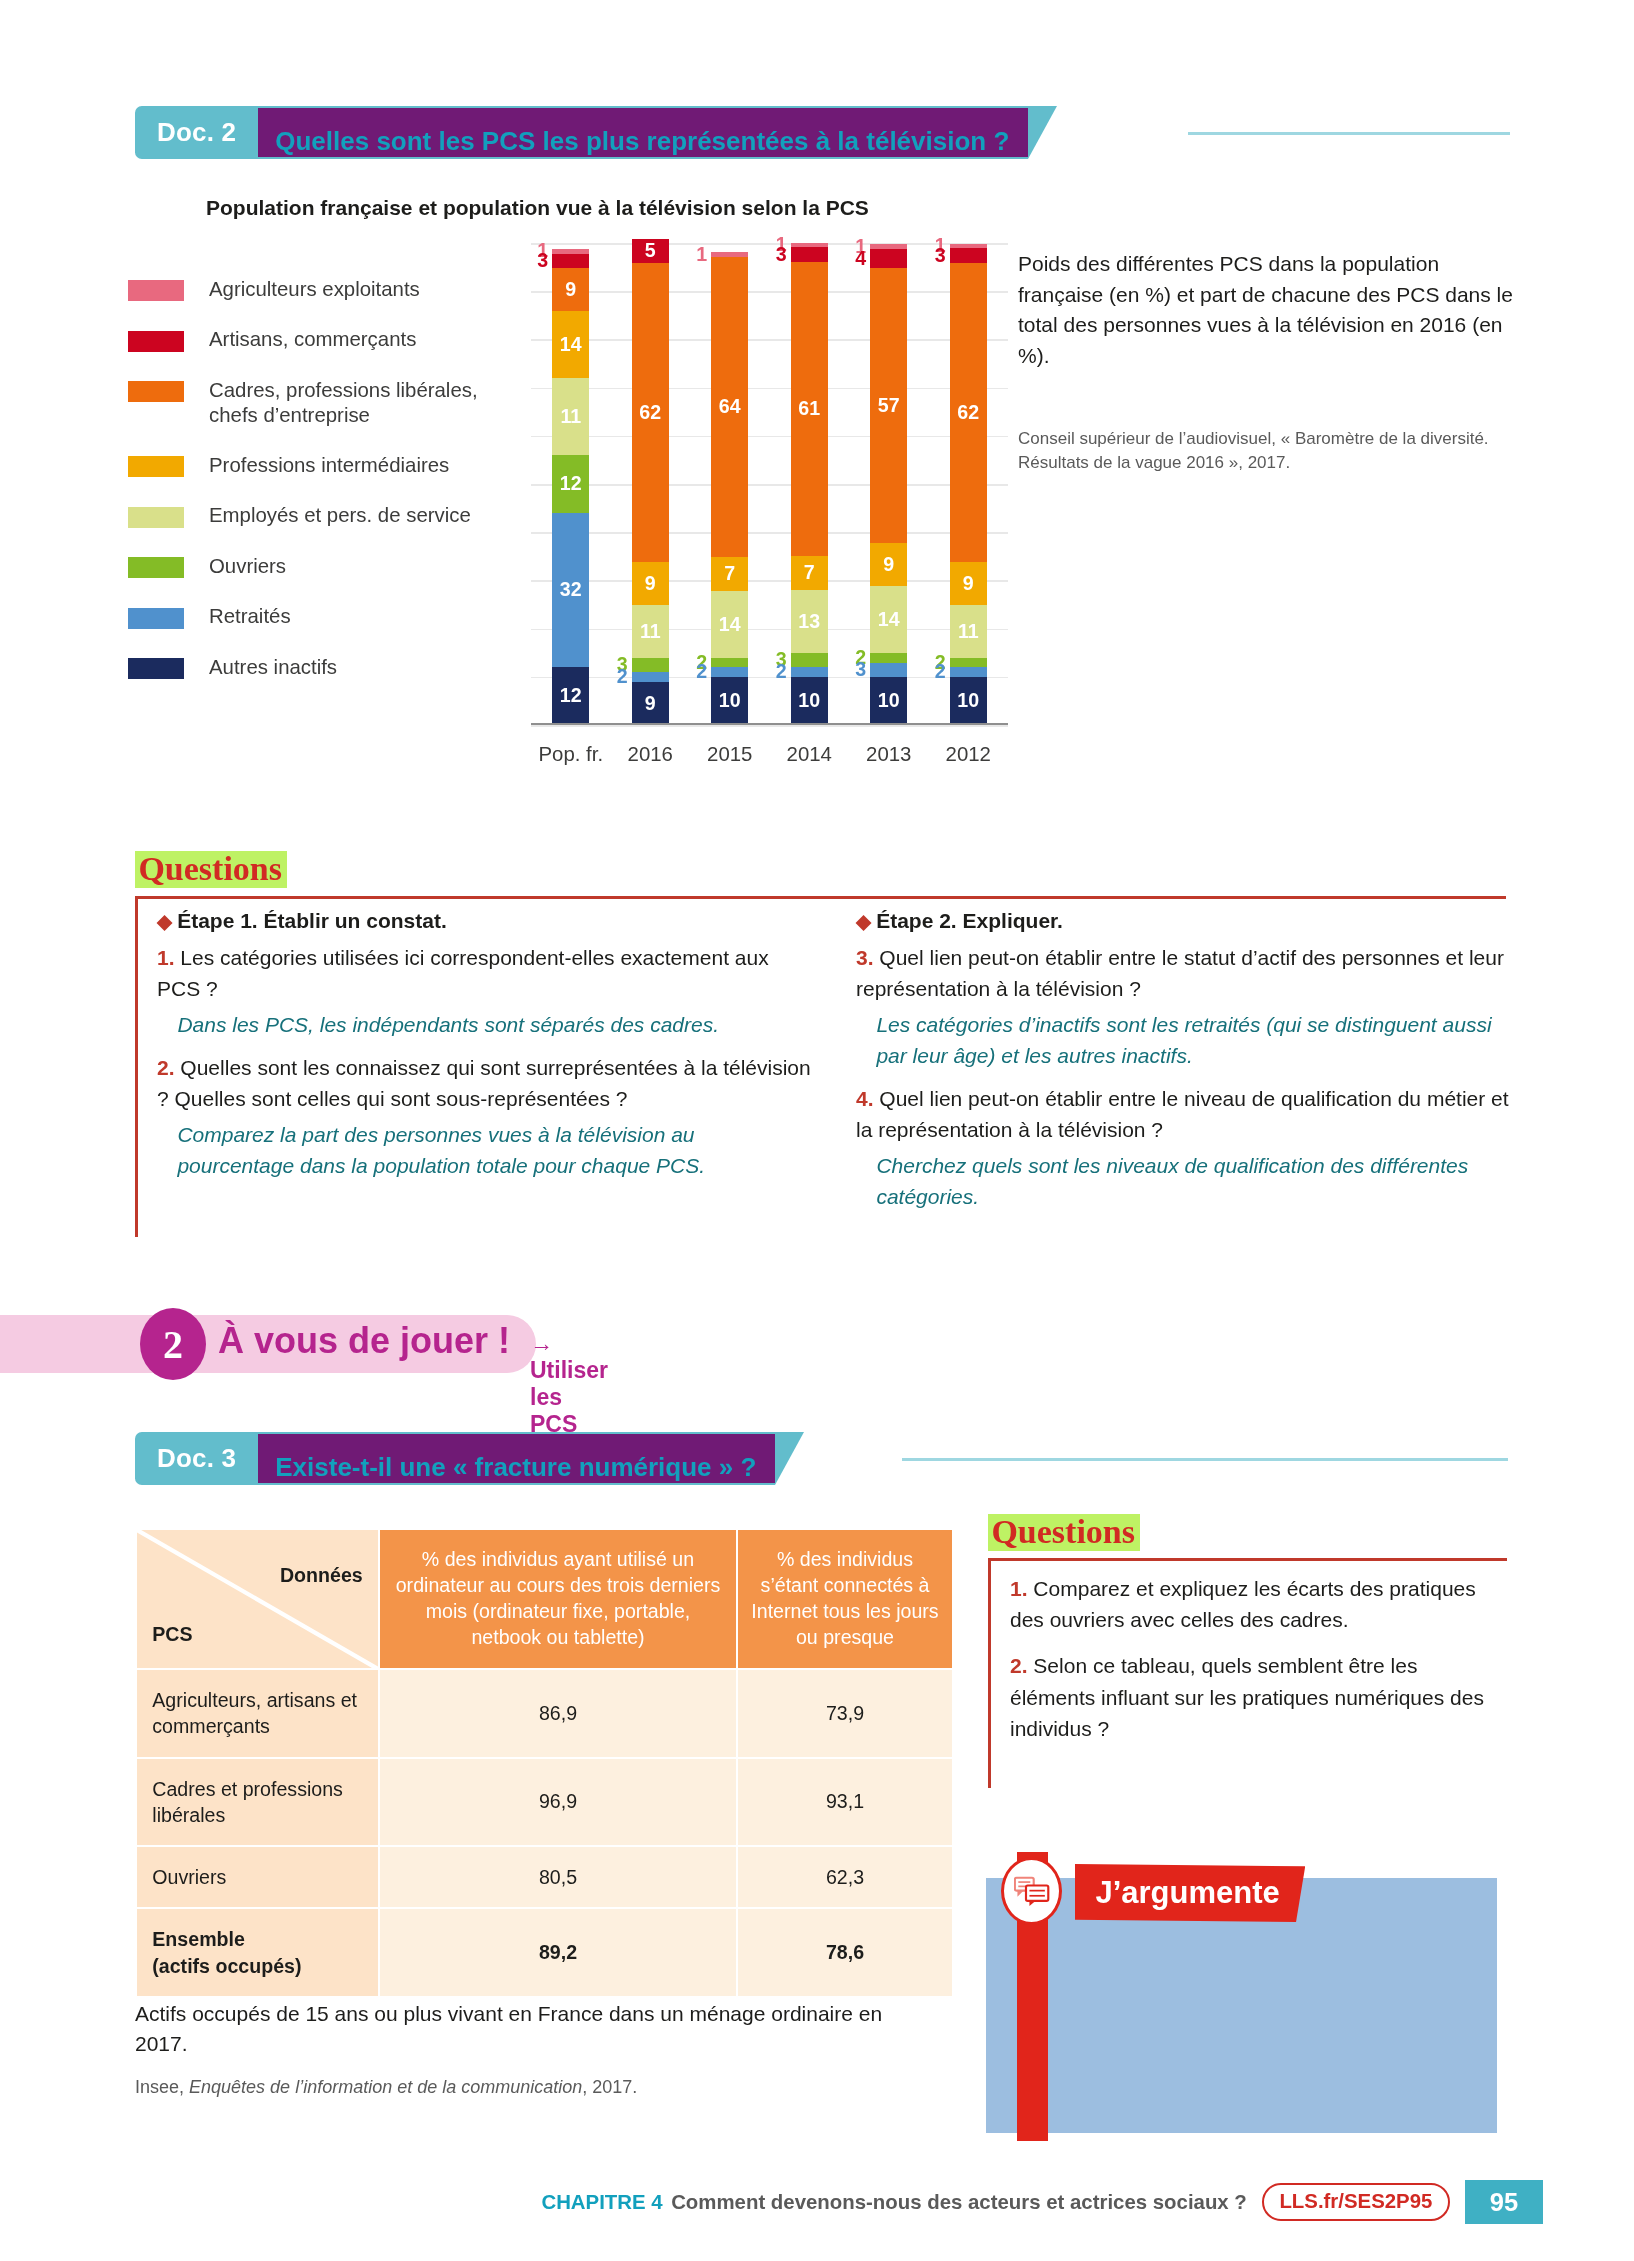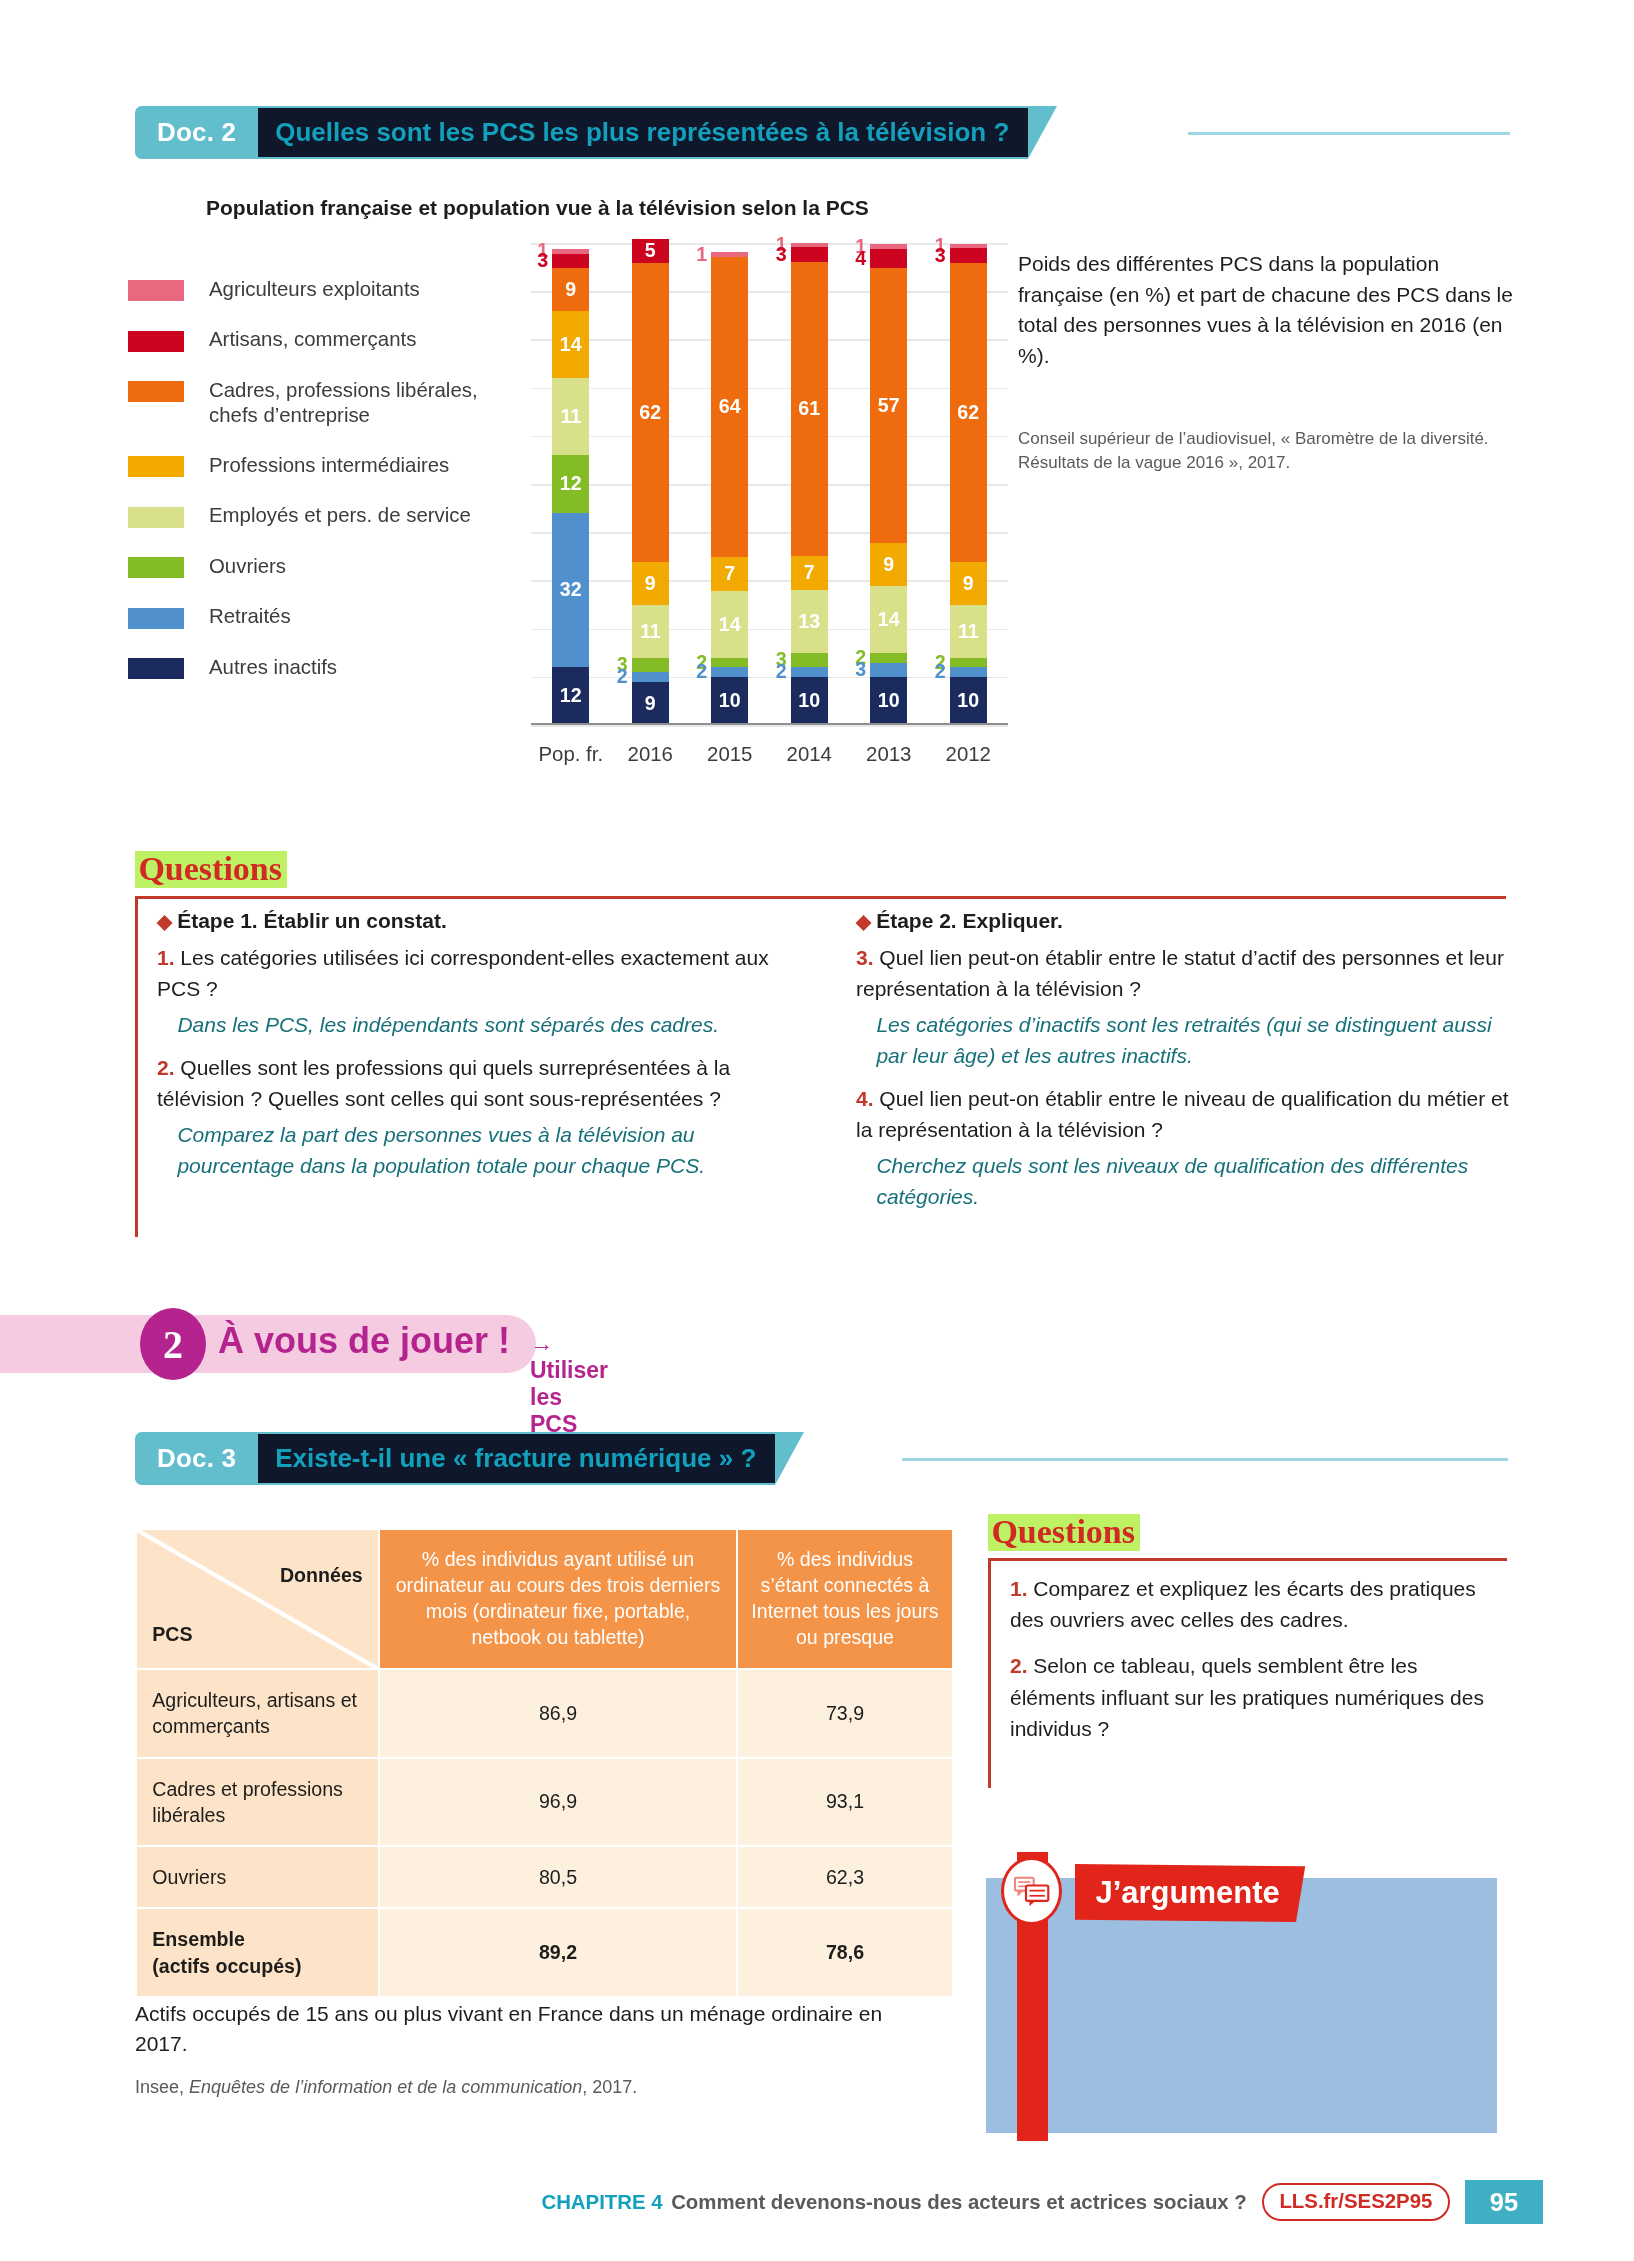--- a/index.html
+++ b/index.html
@@ -18,22 +18,22 @@
   .doc-banner { position:absolute; display:flex; align-items:stretch; height:53px; }
   .doc-tag {
     background:#62bdcc; color:#ffffff;
     font-weight:bold; font-size:26px;
     display:flex; align-items:center; justify-content:center;
     padding:0 22px;
     border-top-left-radius:6.8px; border-bottom-left-radius:6.8px;
     letter-spacing:0.2px;
   }
   .doc-title-wrap {
-    background:#0f172a; border-top:2.6px solid #62bdcc; border-bottom:2.6px solid #62bdcc;
-    display:flex; align-items:center; padding:0 19px 0 17px;
+    background:#701a75; border-top:2.6px solid #62bdcc; border-bottom:2.6px solid #62bdcc;
+    display:flex; align-items:flex-end; padding:0 19px 0 17px;
     position:relative;
   }
   .doc-title { color:#12a0bd; font-weight:bold; font-size:26px; white-space:nowrap; }
   .doc-tail {
     width:0; height:0;
     border-top:53px solid #62bdcc;
     border-right:29px solid transparent;
   }
   .doc-rule {
     position:absolute; height:2.6px; background:#9ed7e1;
@@ -365,21 +365,21 @@
     <div class="q-step">
       <span class="diamond">◆</span><span>Étape 1. Établir un constat.</span>
     </div>
     <div class="q-item">
       <span class="q-num">1.</span>
       <span>Les catégories utilisées ici correspondent-elles exactement aux PCS ?</span>
     </div>
     <div class="q-hint">Dans les PCS, les indépendants sont séparés des cadres.</div>
     <div class="q-item">
       <span class="q-num">2.</span>
-      <span>Quelles sont les professions qui quels surreprésentées à la télévision ? Quelles sont celles qui sont sous-représentées ?</span>
+      <span>Quelles sont les connaissez qui sont surreprésentées à la télévision ? Quelles sont celles qui sont sous-représentées ?</span>
     </div>
     <div class="q-hint">Comparez la part des personnes vues à la télévision au pourcentage dans la population totale pour chaque PCS.</div>
   </div>
 
   <div style="position:absolute; left:856px; top:909px; width:656px;">
     <div class="q-step">
       <span class="diamond">◆</span><span>Étape 2. Expliquer.</span>
     </div>
     <div class="q-item">
       <span class="q-num">3.</span>

